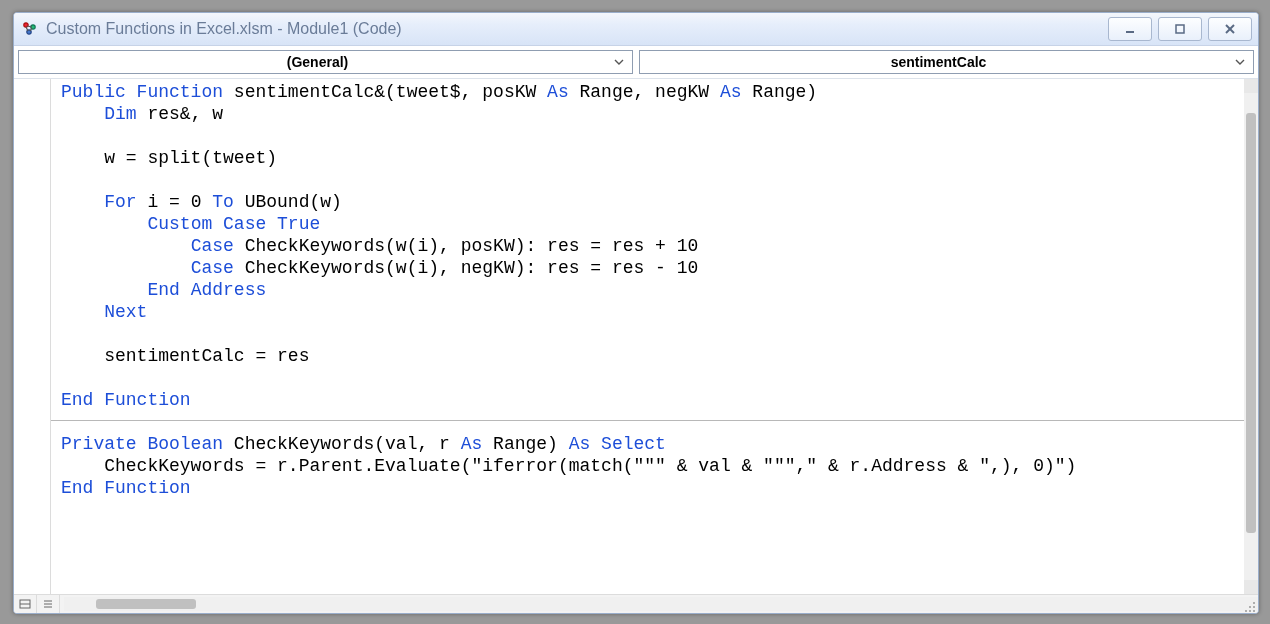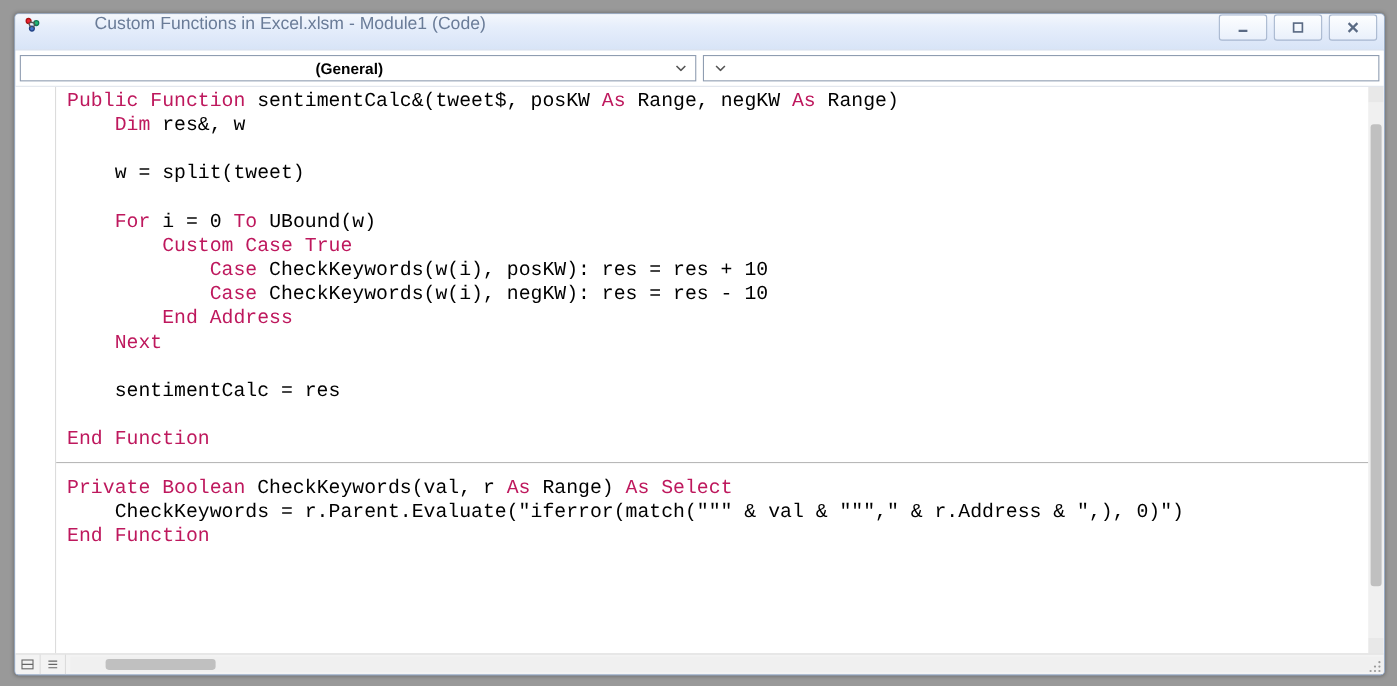--- a/index.html
+++ b/index.html
@@ -22,23 +22,23 @@
     border-radius: 4px;
     box-shadow: 0 0 4px rgba(0,0,0,.35);
     display: flex;
     flex-direction: column;
     overflow: hidden;
   }
   .titlebar {
     height: 32px;
     background: linear-gradient(to bottom, #f4f7fc 0%, #e6eefb 35%, #d8e4f7 100%);
     display: flex;
+    align-items: center;
     padding: 0 6px 0 6px;
     border-bottom: 1px solid #c7d3e7;
-    gap: 40px;
   }
   .titlebar .app-icon {
     width: 20px;
     height: 20px;
     margin-right: 6px;
     flex: 0 0 20px;
     display: flex;
     align-items: center;
     justify-content: center;
   }
@@ -150,21 +150,21 @@
   }
   pre.code {
     margin: 0;
     padding: 2px 0 10px 10px;
     font-family: Consolas, "Courier New", monospace;
     font-size: 18px;
     line-height: 22px;
     color: #000;
     white-space: pre;
   }
-  .kw { color: #be185d; }
+  .kw { color: #1d4ed8; }
   .hr-line {
     position: absolute;
     left: 0;
     right: 14px;
     border-top: 1px solid #b8b8b8;
   }
   .footer-bar {
     height: 18px;
     background: #f3f3f3;
     border-top: 1px solid #dcdcdc;
@@ -245,20 +245,21 @@
   <div class="dropdown-row">
     <div class="dd">
       <span class="dd-label">(General)</span>
       <span class="dd-arrow">
         <svg viewBox="0 0 10 6">
             <polyline points="1,1 5,5 9,1" fill="none" stroke="#555" stroke-width="1.4"></polyline>
           </svg>
       </span>
     </div>
     <div class="dd">
+      <span class="dd-label">sentimentCalc</span>
       <span class="dd-arrow">
         <svg viewBox="0 0 10 6">
             <polyline points="1,1 5,5 9,1" fill="none" stroke="#555" stroke-width="1.4"></polyline>
           </svg>
       </span>
     </div>
   </div>
 
   <div class="content-area">
     <div class="code-region">

